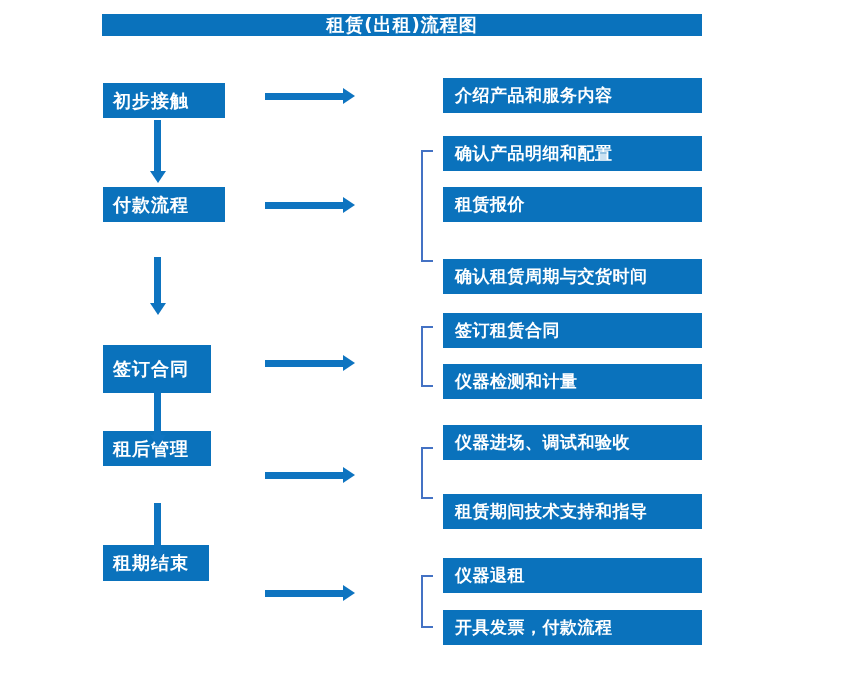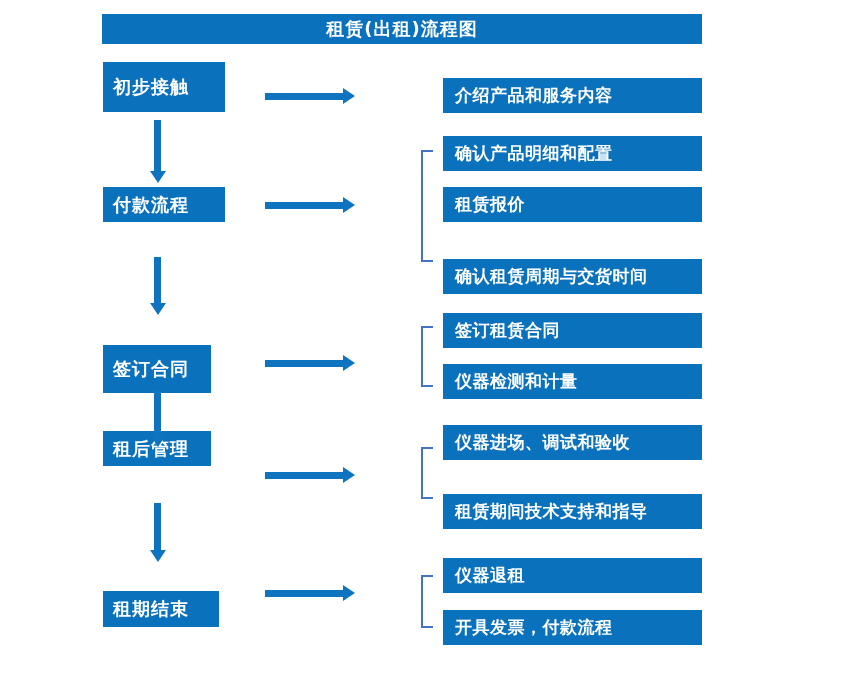--- a/index.html
+++ b/index.html
@@ -17,21 +17,21 @@
   .canvas {
     position: relative;
     width: 844px;
     height: 688px;
     background: var(--page-bg);
     overflow: hidden;
   }
   .title {
     position: absolute;
     left: 102px; top: 14px;
-    width: 600px; height: 30px;
+    width: 600px; height: 22px;
     background: var(--box-blue);
     color: var(--text-white);
     font-weight: bold;
     font-size: 18px;
     display: flex;
     align-items: center;
     justify-content: center;
     letter-spacing: 1px;
   }
   .lbox {
@@ -109,25 +109,25 @@
     border-bottom: 2px solid var(--bracket-blue);
   }
 </style>
 </head>
 <body>
 
 <div class="canvas">
 
   <div class="title">租赁(出租)流程图</div>
 
-  <div class="lbox" style="top:62px;width:122px;height:50px">初步接触</div>
+  <div class="lbox" style="top:83px;width:122px;height:35px">初步接触</div>
   <div class="lbox" style="top:187px;width:122px;height:35px">付款流程</div>
   <div class="lbox" style="top:345px;width:108px;height:48px">签订合同</div>
   <div class="lbox" style="top:431px;width:108px;height:35px">租后管理</div>
-  <div class="lbox" style="top:591px;width:116px;height:36px">租期结束</div>
+  <div class="lbox" style="top:545px;width:106px;height:36px">租期结束</div>
 
   <div class="varrow" style="top:120px;height:63px">
     <div class="vshaft"></div>
     <div class="vhead"></div>
   </div>
   <div class="varrow" style="top:257px;height:58px">
     <div class="vshaft"></div>
     <div class="vhead"></div>
   </div>
   <div class="varrow" style="top:390px;height:57px">

